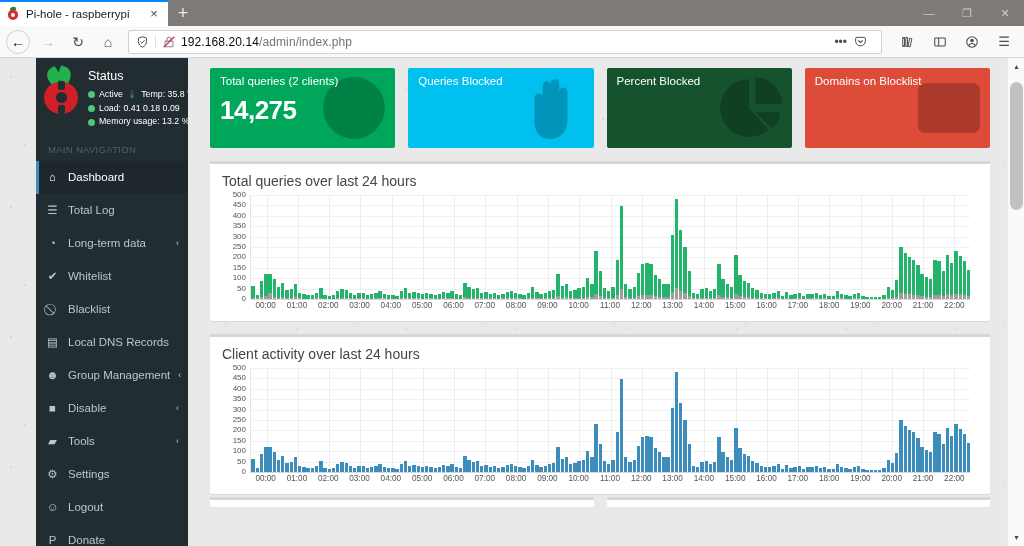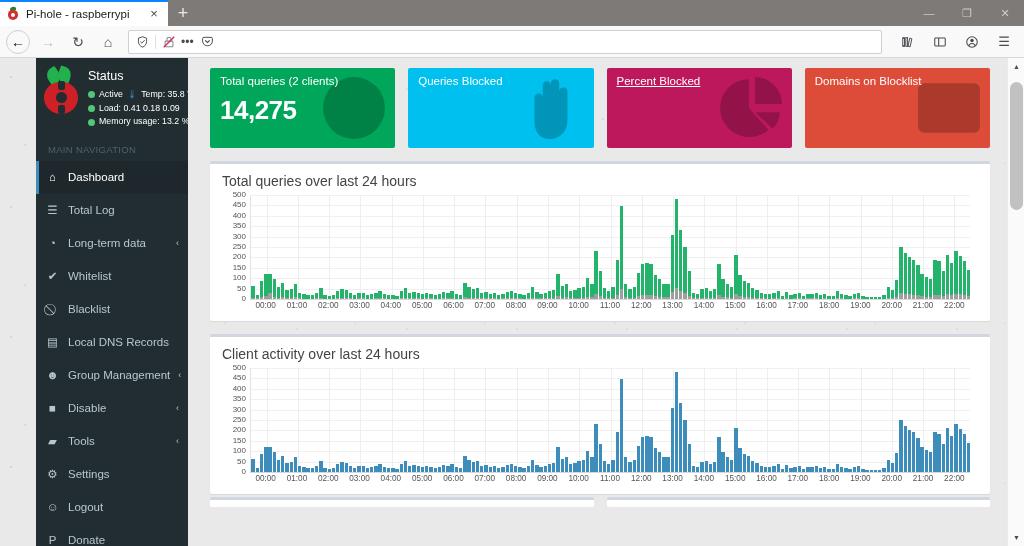--- a/index.html
+++ b/index.html
@@ -286,20 +286,21 @@
         </span>
         <span class="sep"></span>
         <span class="lockstrike">
           <svg viewBox="0 0 16 16" width="14" height="14">
               <rect x="3.5" y="7" width="9" height="6.5" rx="1" fill="none" stroke="#8b8b8f" stroke-width="1.2"></rect>
               <path d="M5.6 7V5a2.4 2.4 0 014.8 0v2" fill="none" stroke="#8b8b8f" stroke-width="1.2"></path>
               <line x1="2" y1="14" x2="14" y2="2" stroke="#d0306a" stroke-width="1.6"></line>
             </svg>
         </span>
       </span>
+      <span class="url-text"><span>192.168.20.14</span><span class="path">/admin/index.php</span></span>
       <span class="urlbar-right">
         <span>•••</span>
         <span>
           <svg viewBox="0 0 16 16" width="13" height="13">
               <path d="M2 4.5a1.6 1.6 0 011.6-1.6h8.8A1.6 1.6 0 0114 4.5v3c0 3.3-2.7 5.8-6 5.8s-6-2.5-6-5.8z" fill="none" stroke="#4a4a4f" stroke-width="1.2"></path>
               <path d="M5.2 6.6L8 9.2l2.8-2.6" fill="none" stroke="#4a4a4f" stroke-width="1.4"></path>
             </svg>
         </span>
         <span></span>
       </span>
@@ -426,21 +427,21 @@
                 <circle cx="32" cy="32" r="30"></circle>
                 <path d="M32 2c8 10 8 50 0 60M32 2c-8 10-8 50 0 60M4 20h56M4 44h56" fill="none" stroke="#fff" stroke-width="0"></path>
               </svg></div>
           </div>
           <div class="card" style="background: rgb(0, 192, 239);">
             <div class="card-label">Queries Blocked</div>
             <div class="card-ico"><svg viewBox="0 0 64 64">
                 <path d="M14 36V22a4 4 0 018 0v10V10a4 4 0 018 0v20V8a4 4 0 018 0v22V16a4 4 0 018 0v28c0 10-7 18-17 18s-15-7-15-17z"></path>
               </svg></div>
           </div>
-          <div class="card" style="background: #be185d; text-decoration: underline;">
+          <div class="card" style="background: #14532d;">
             <div class="card-label">Percent Blocked</div>
             <div class="card-ico"><svg viewBox="0 0 64 64">
                 <path d="M30 4a28 28 0 100 56 28 28 0 0019-7L30 32z"></path>
                 <path d="M36 2v26h26A26 26 0 0036 2z"></path>
                 <path d="M36 36h24a24 24 0 01-7 16z"></path>
               </svg></div>
           </div>
           <div class="card" style="background: rgb(221, 75, 57);">
             <div class="card-label">Domains on Blocklist</div>
             <div class="card-ico"><svg viewBox="0 0 64 64">

